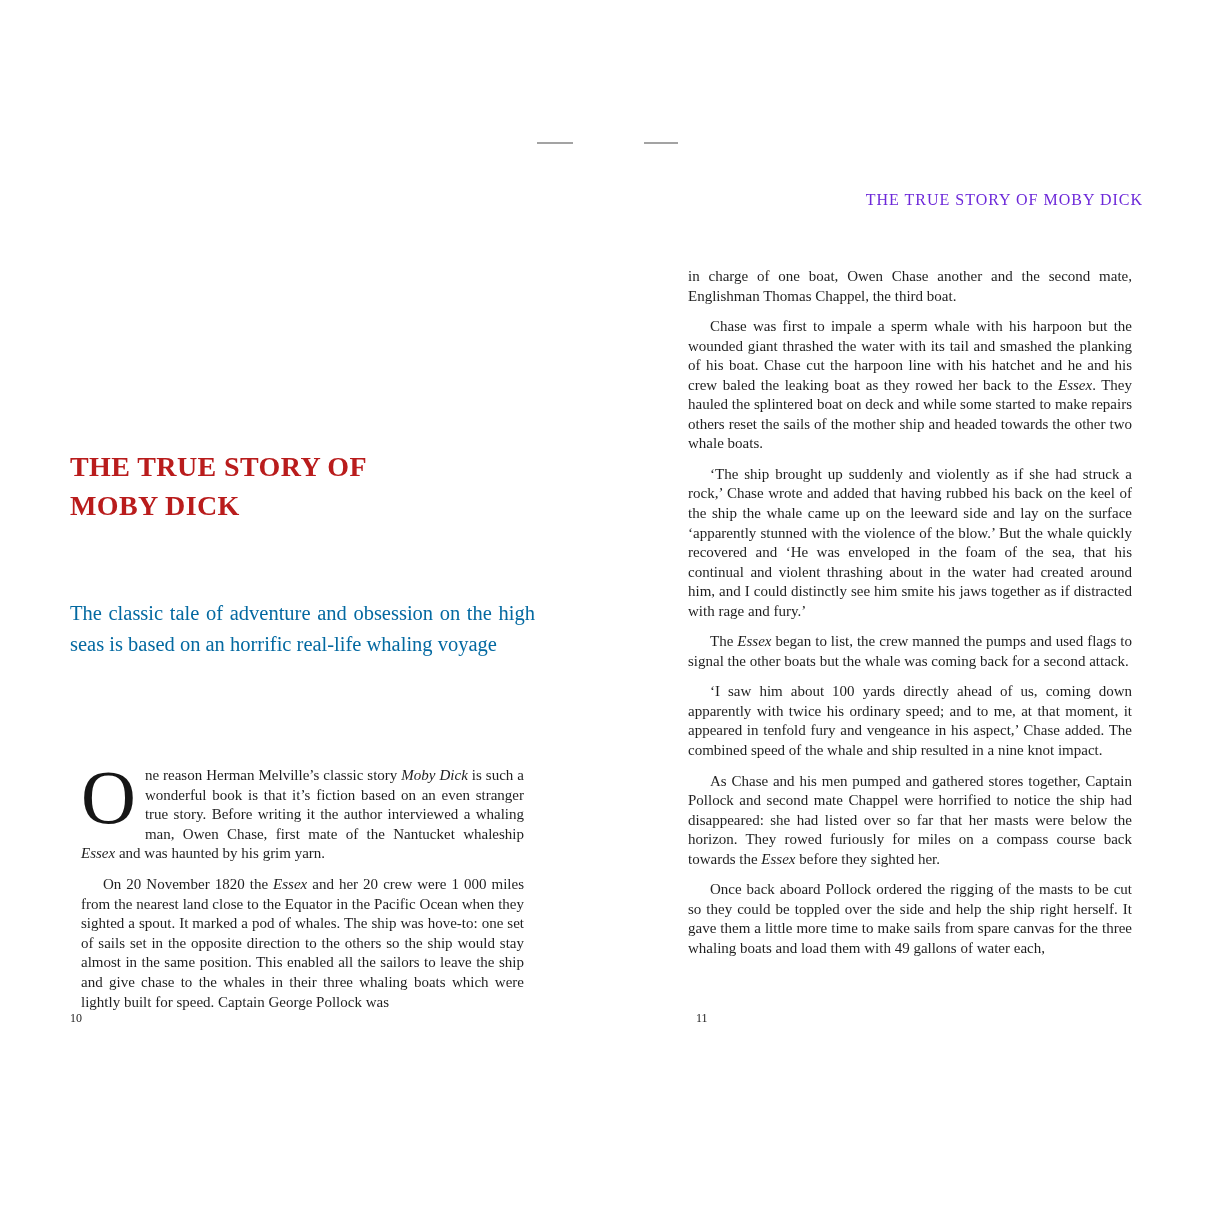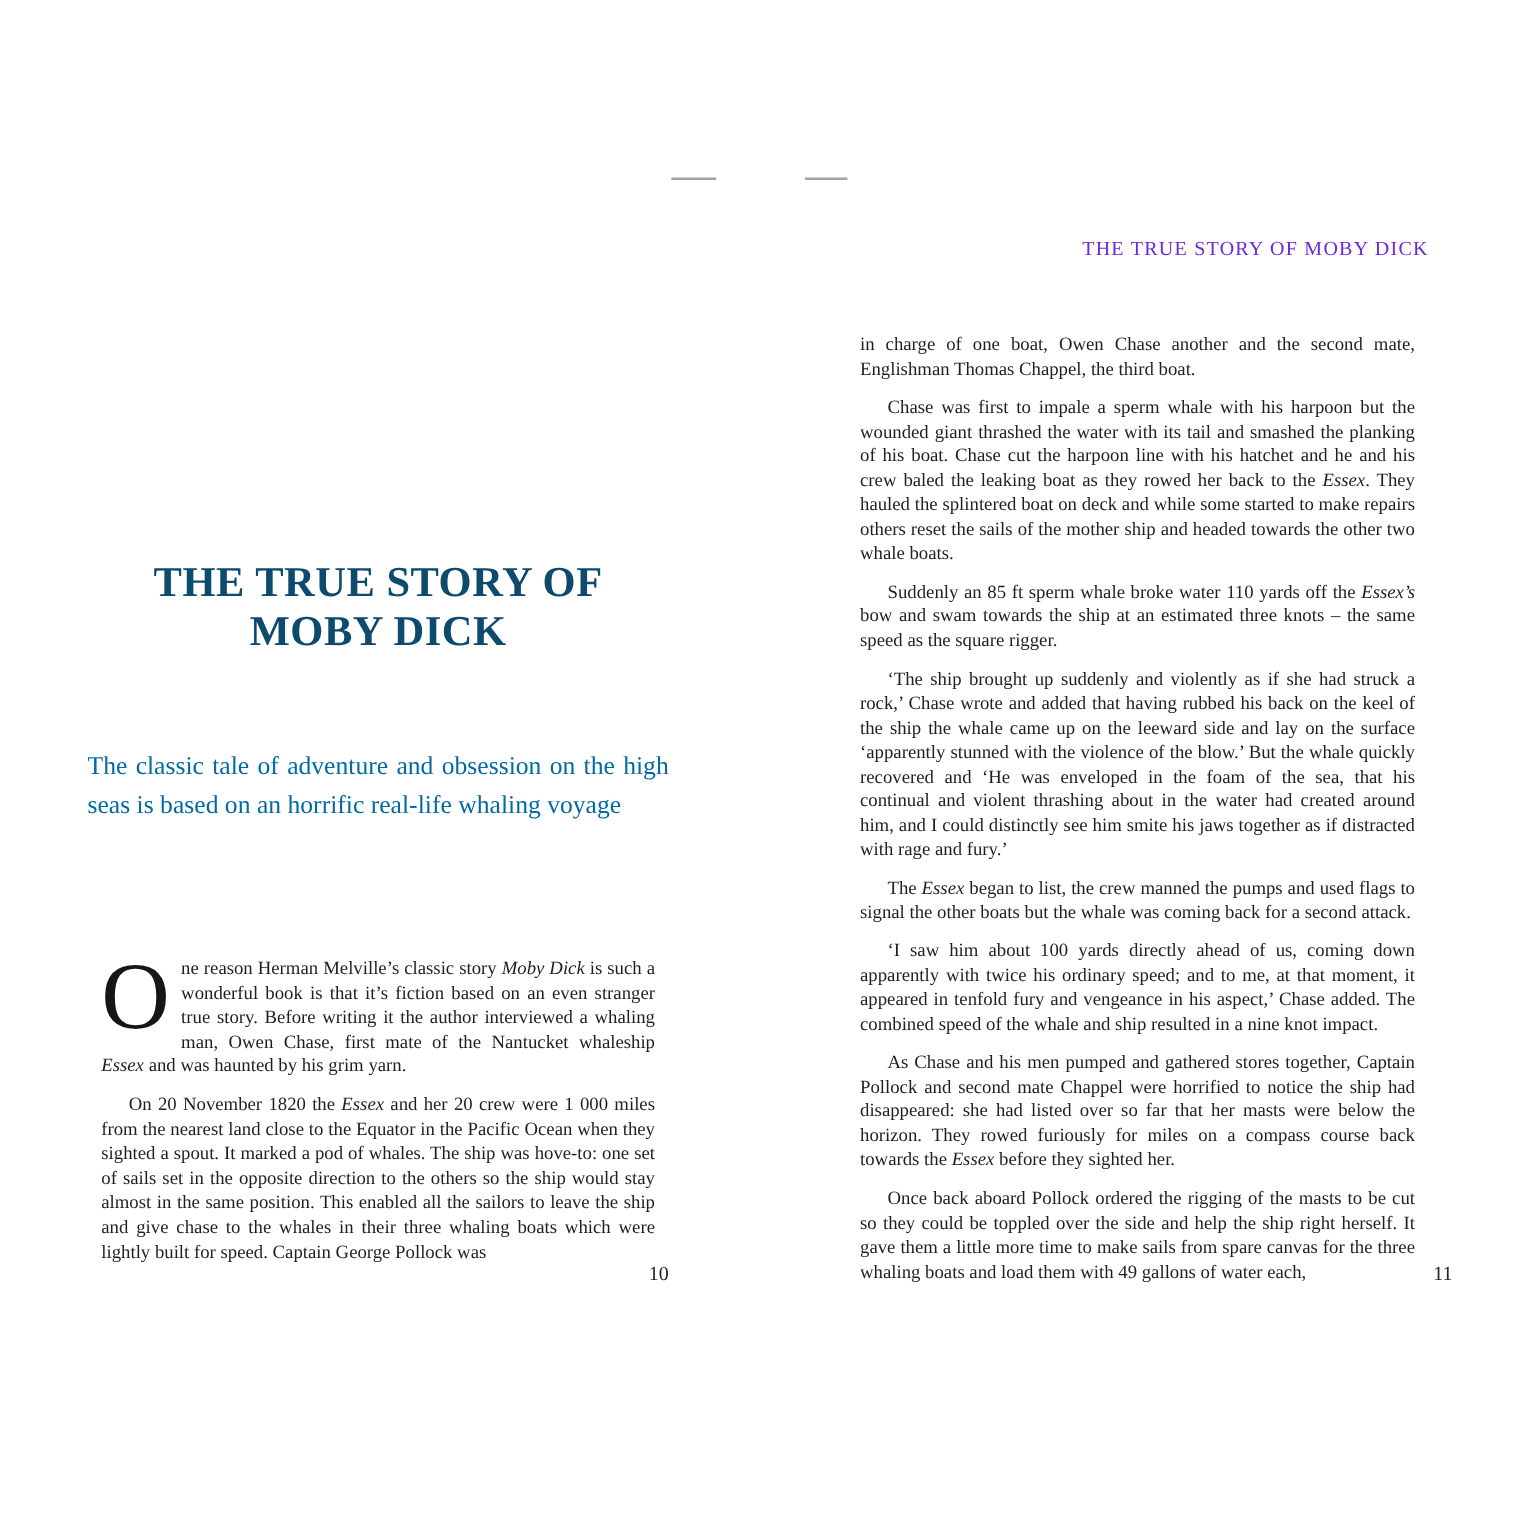--- a/index.html
+++ b/index.html
@@ -8,40 +8,40 @@
     font-family:"Liberation Serif","DejaVu Serif",serif; color:#1f1f1f;
     overflow:hidden;
   }
   .crop-mark { position:absolute; top:142px; height:2px; background:#a3a3a3; }
   .crop-mark.left  { left:537px; width:36px; }
   .crop-mark.right { left:644px; width:34px; }
 
   
   .chapter-title {
     position:absolute; left:70px; top:447px; width:465px;
-    text-align:center; font-weight:bold; color:#0c4a6e;
-    font-size:34px; line-height:39px; letter-spacing:0.4px;
+    font-weight:bold; color:#b91c1c;
+    font-size:28px; line-height:39px; letter-spacing:0.4px;
   }
   .chapter-subtitle {
     position:absolute; left:70px; top:598px; width:465px;
     font-size:20.5px; line-height:30.5px; text-align:justify; color:#0369a1;
   }
   .left-body {
     position:absolute; left:70px; top:755px; width:465px;
     font-size:15px; line-height:19.6px; text-align:justify;
   }
   .left-body p, .right-body p { margin:11px; }
   .indent { text-indent:22px; }
   .dropcap {
     float:left; font-size:76px; line-height:56px; padding:3px 9px 1px 0;
     color:#161616;
   }
   .page-number {
-    position:absolute; top:1011px; width:465px; text-align:right;
-    font-size:16px; color:#242424;
+    position:absolute; top:1011px; width:465px; text-align:left;
+    font-size:12px; color:#242424;
   }
   .page-number.p10 { left:70px; }
   .page-number.p11 { left:696px; width:466px;font-family:Liberation Serif, serif; }
 
   
   .running-header {
     position:absolute; left:677px; top:191px; width:466px;
     text-align:right; font-size:16px; letter-spacing:1px; color:#6d28d9;
   }
   .right-body {
@@ -69,21 +69,20 @@
     <p class="indent">On 20 November 1820 the <i>Essex</i> and her 20 crew were 1 000 miles from the nearest land close to the Equator in the Pacific Ocean when they sighted a spout. It marked a pod of whales. The ship was hove-to: one set of sails set in the opposite direction to the others so the ship would stay almost in the same position. This enabled all the sailors to leave the ship and give chase to the whales in their three whaling boats which were lightly built for speed. Captain George Pollock was</p>
   </div>
 
   <div class="page-number p10">10</div>
 
   <div class="running-header">THE TRUE STORY OF MOBY DICK</div>
 
   <div class="right-body">
     <p>in charge of one boat, Owen Chase another and the second mate, Englishman Thomas Chappel, the third boat.</p>
     <p class="indent">Chase was first to impale a sperm whale with his harpoon but the wounded giant thrashed the water with its tail and smashed the planking of his boat. Chase cut the harpoon line with his hatchet and he and his crew baled the leaking boat as they rowed her back to the <i>Essex</i>. They hauled the splintered boat on deck and while some started to make repairs others reset the sails of the mother ship and headed towards the other two whale boats.</p>
-    <p class="indent">Suddenly an 85 ft sperm whale broke water 110 yards off the <i>Essex’s</i> bow and swam towards the ship at an estimated three knots – the same speed as the square rigger.</p>
     <p class="indent">‘The ship brought up suddenly and violently as if she had struck a rock,’ Chase wrote and added that having rubbed his back on the keel of the ship the whale came up on the leeward side and lay on the surface ‘apparently stunned with the violence of the blow.’ But the whale quickly recovered and ‘He was enveloped in the foam of the sea, that his continual and violent thrashing about in the water had created around him, and I could distinctly see him smite his jaws together as if distracted with rage and fury.’</p>
     <p class="indent">The <i>Essex</i> began to list, the crew manned the pumps and used flags to signal the other boats but the whale was coming back for a second attack.</p>
     <p class="indent">‘I saw him about 100 yards directly ahead of us, coming down apparently with twice his ordinary speed; and to me, at that moment, it appeared in tenfold fury and vengeance in his aspect,’ Chase added. The combined speed of the whale and ship resulted in a nine knot impact.</p>
     <p class="indent">As Chase and his men pumped and gathered stores together, Captain Pollock and second mate Chappel were horrified to notice the ship had disappeared: she had listed over so far that her masts were below the horizon. They rowed furiously for miles on a compass course back towards the <i>Essex</i> before they sighted her.</p>
     <p class="indent">Once back aboard Pollock ordered the rigging of the masts to be cut so they could be toppled over the side and help the ship right herself. It gave them a little more time to make sails from spare canvas for the three whaling boats and load them with 49 gallons of water each,</p>
   </div>
 
   <div class="page-number p11">11</div>
 
 </div>

